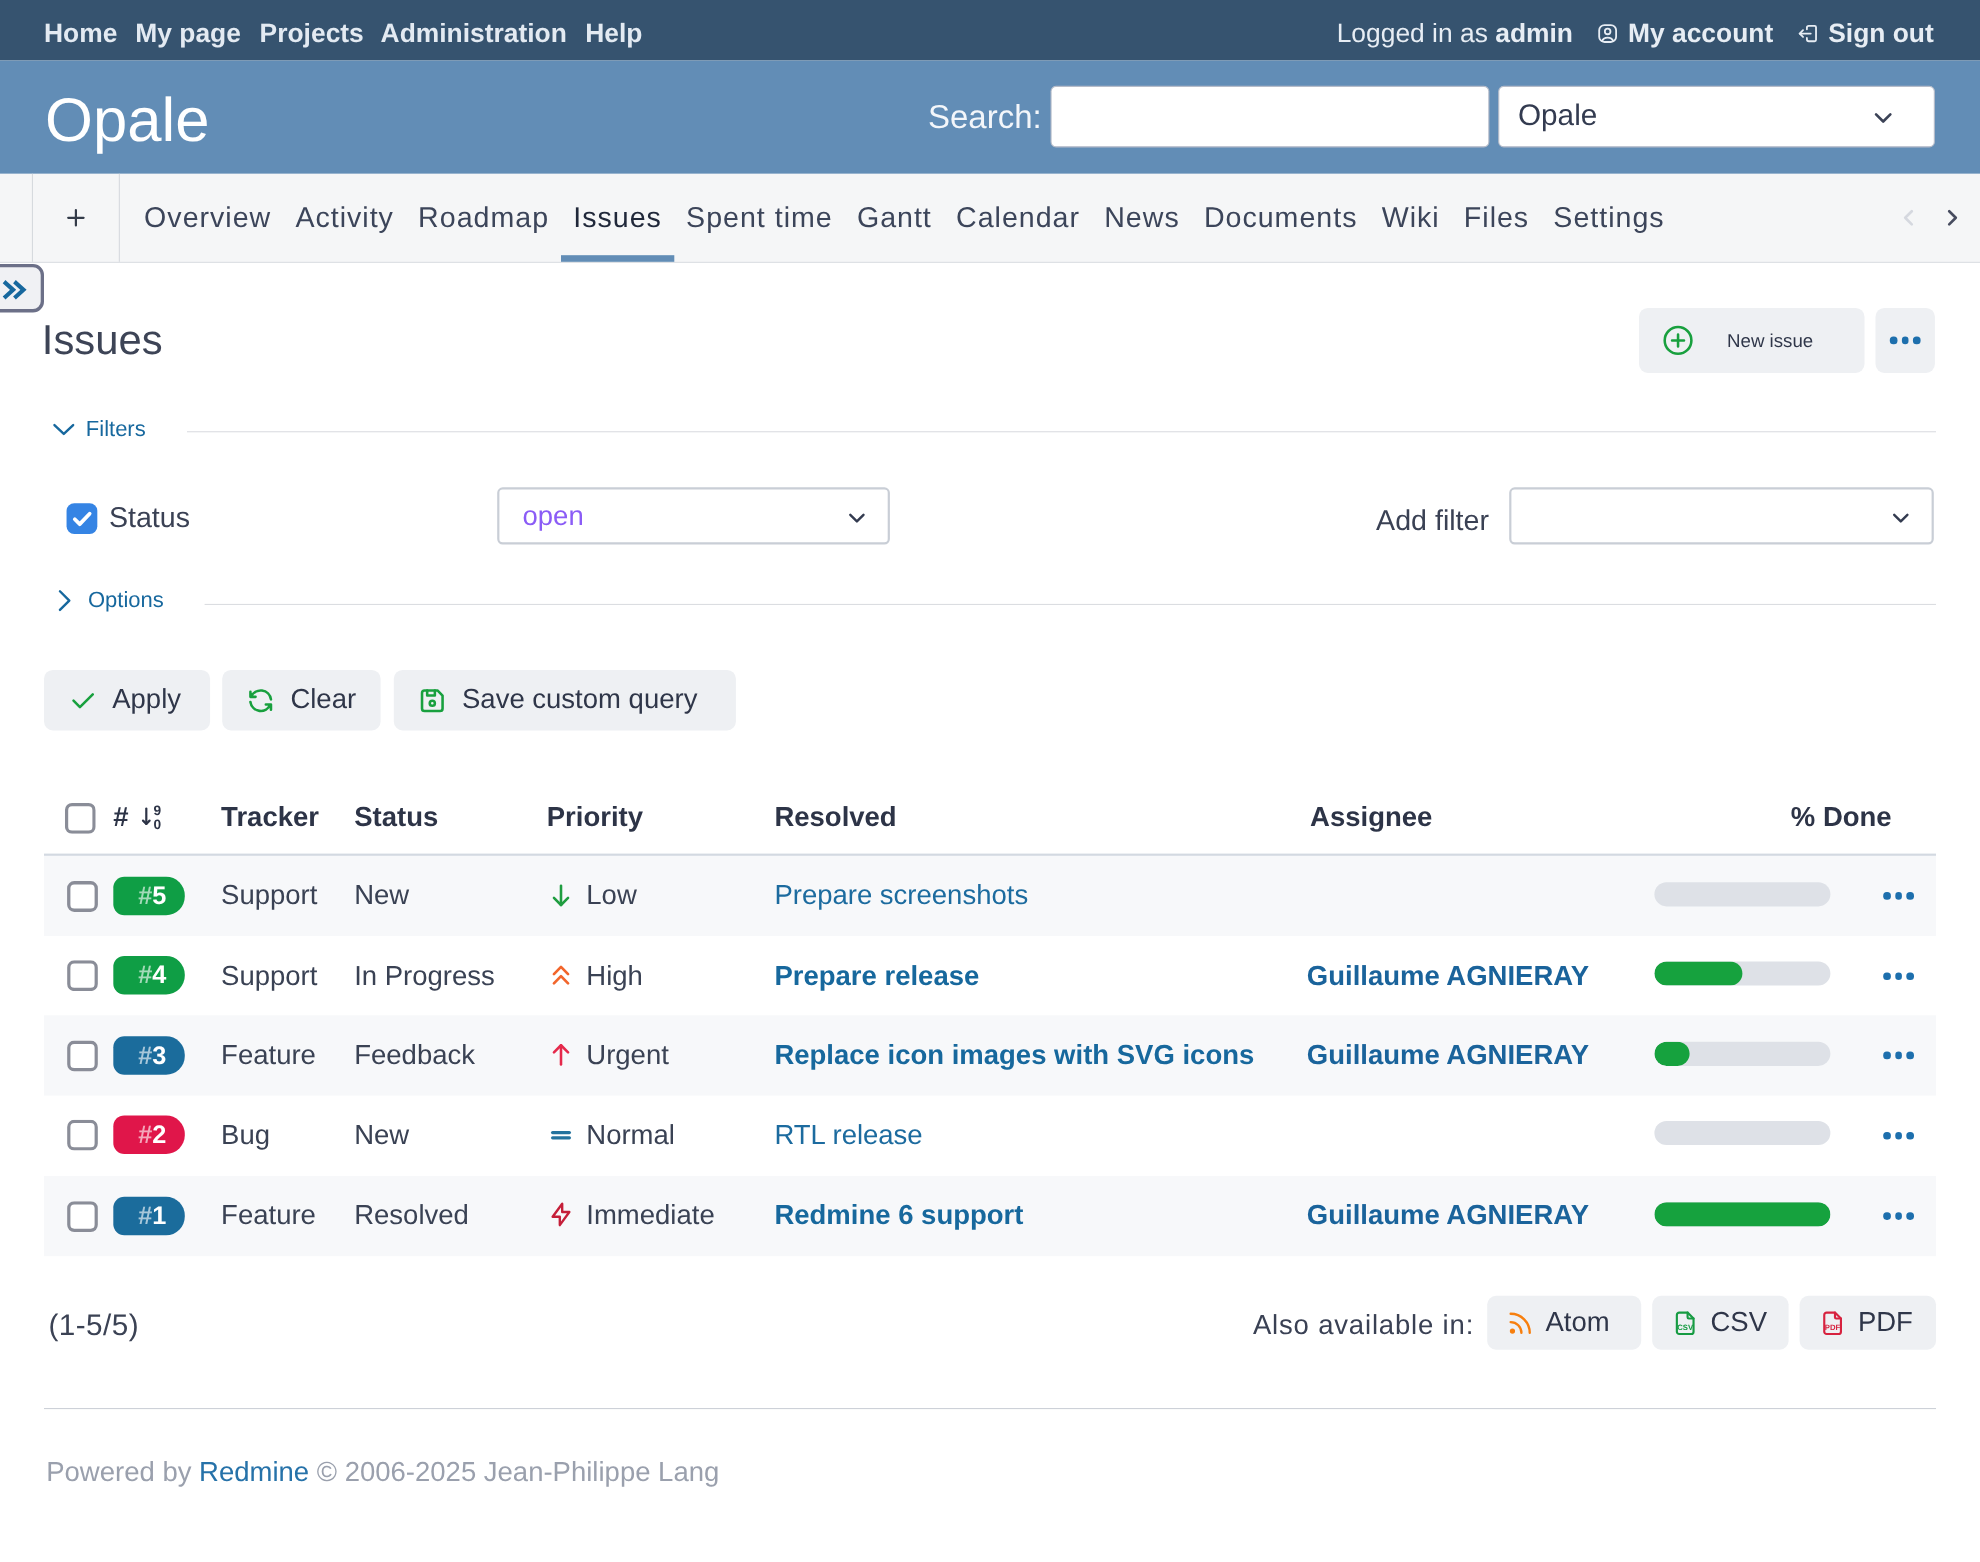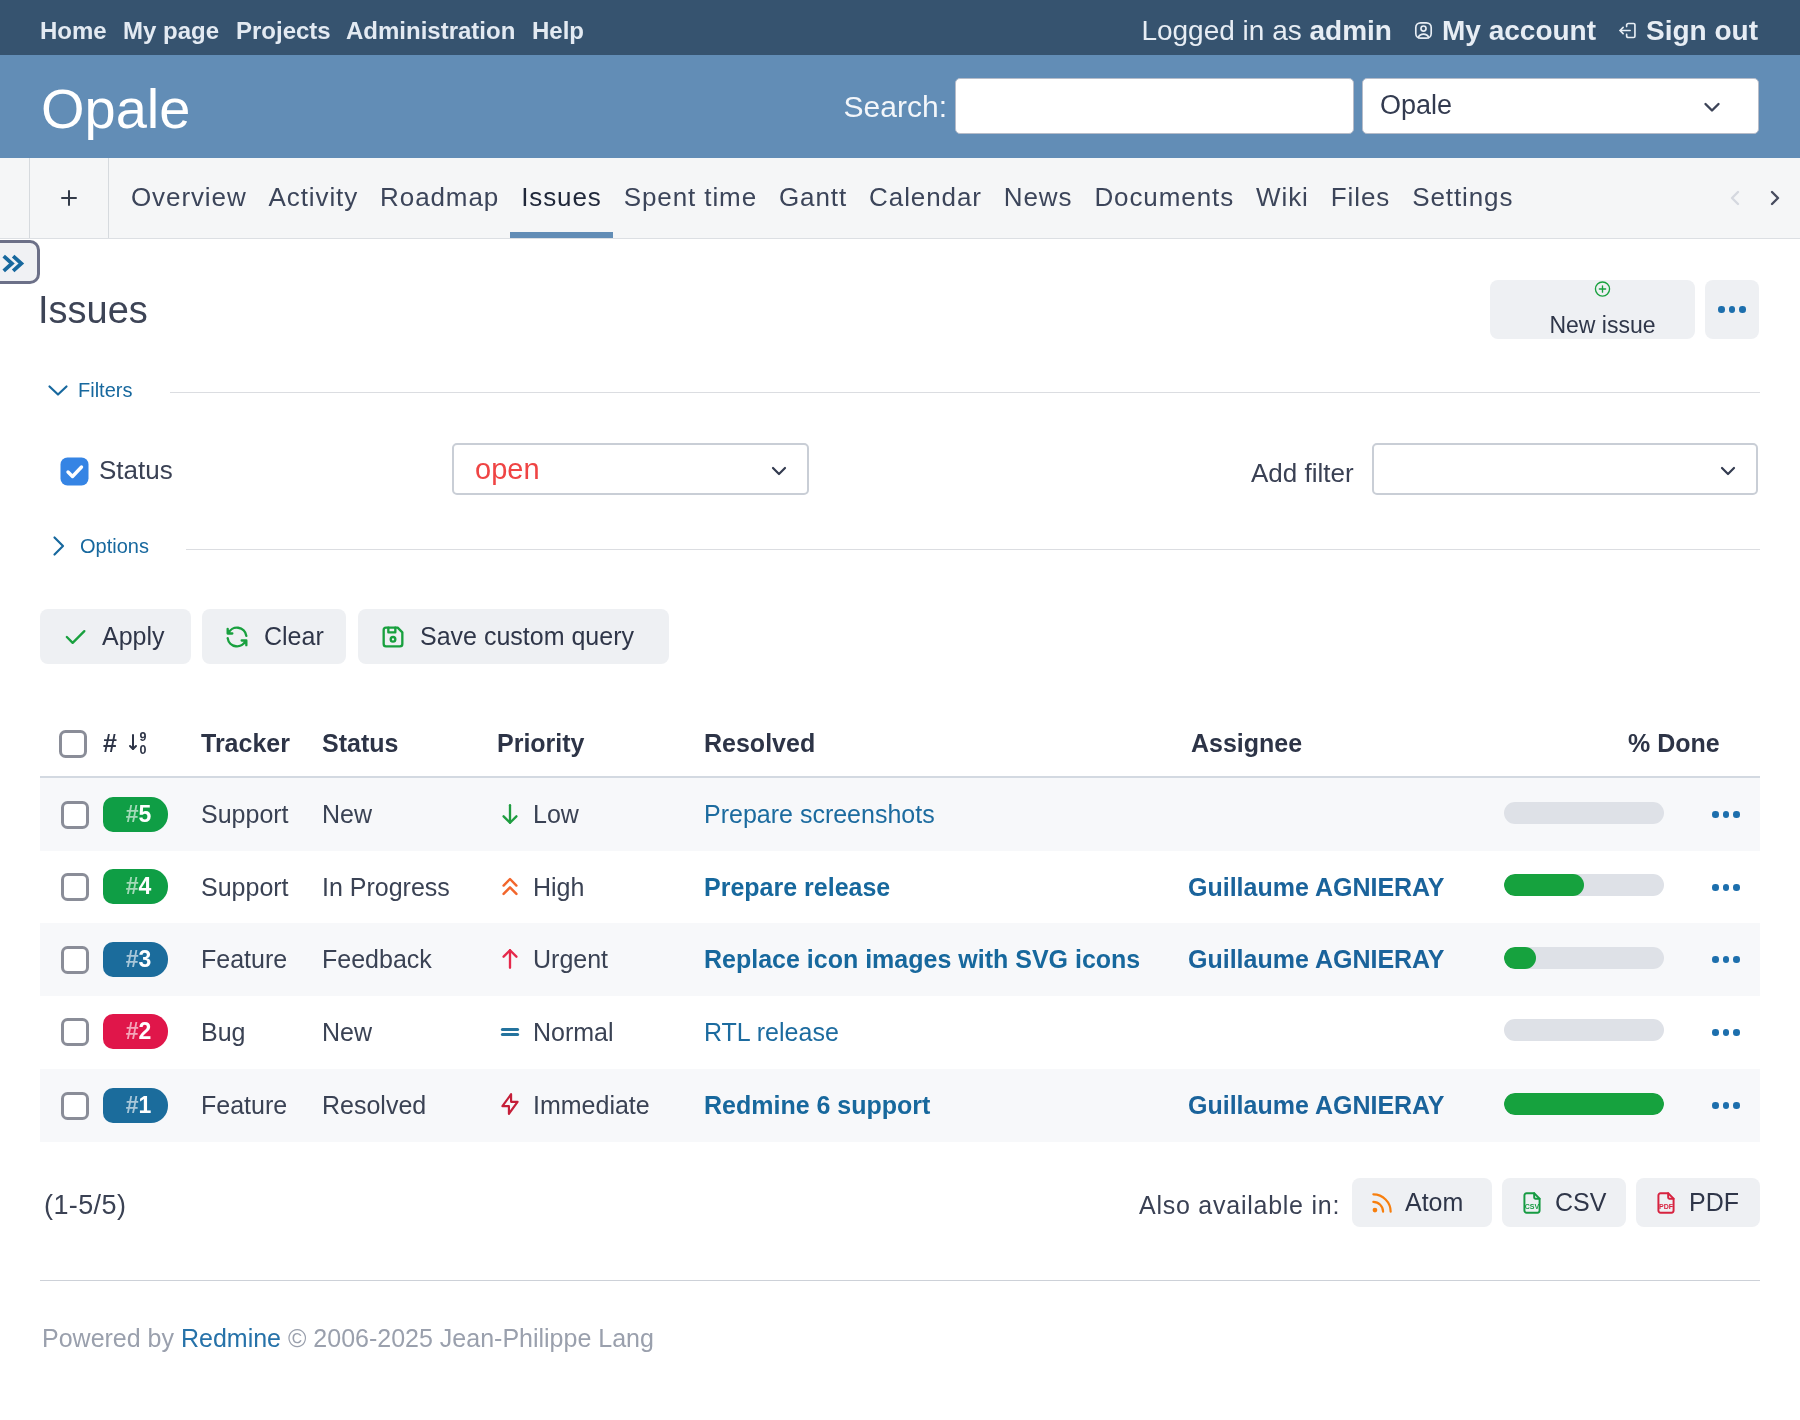--- a/index.html
+++ b/index.html
@@ -5,21 +5,21 @@
 html,body{margin:0;padding:0;}
 body{font-family:"Liberation Sans",sans-serif;background:#fff;}
 .page{position:relative;width:1800px;height:1420px;overflow:hidden;background:#fff;color:#3a4254;font-size:25px;}
 .abs{position:absolute;}
 svg{display:block;}
 b,.b{font-weight:bold;}
 
 
 .topmenu{position:absolute;left:0;top:0;width:1800px;height:55px;background:#36536f;}
 .tm-item{position:absolute;font-size:24px;font-weight:bold;color:#e3eaf2;line-height:62px;white-space:nowrap;}
-.tm-right{position:absolute;right:42px;top:0;height:55px;display:flex;align-items:center;gap:21px;color:#e7edf4;font-size:28px;margin-left:47px;}
+.tm-right{position:absolute;right:42px;top:0;height:55px;display:flex;align-items:center;gap:21px;color:#e7edf4;font-size:24px;margin-left:47px;}
 .tm-right .grp{display:flex;align-items:center;gap:8px;font-weight:bold;white-space:nowrap;justify-content:flex-end;}
 
 
 .header{position:absolute;left:0;top:55px;width:1800px;height:103px;background:#628db6;}
 .header h1{position:absolute;left:41px;top:26px;margin:0;font-size:56px;font-weight:normal;color:#fff;line-height:1;letter-spacing:0px;}
 .search-label{position:absolute;right:853px;top:0;line-height:104px;color:#f3f6fa;font-size:30px;}
 .hfield{position:absolute;top:23px;height:56px;background:#fff;border-radius:5px;box-sizing:border-box;}
 .search-input{left:955px;width:399px;border:1.5px solid #b6bcc9;}
 .proj-select{left:1362px;width:397px;border:1.5px solid #b6bcc9;color:#333b50;}
 .proj-select .txt{position:absolute;left:17px;top:0;line-height:53px;font-size:27px;}
@@ -36,32 +36,32 @@
 .tablinks a.active::after{content:"";position:absolute;left:0;right:0;bottom:0;height:6px;background:#628db6;}
 .tabscroll{position:absolute;top:28px;right:13px;display:flex;gap:16px;}
 
 
 .sideswitch{position:absolute;left:-12px;top:240px;width:52px;height:44px;background:#f0f1f4;border:3.4px solid #6c7088;border-radius:10px;box-sizing:border-box;}
 .sideswitch svg{position:absolute;left:7px;top:5px;}
 
 
 h2.issues{position:absolute;left:38px;top:289px;margin:0;font-size:38px;font-weight:normal;color:#3d4456;}
 .btn{background:#eef0f3;border-radius:8px;display:flex;align-items:center;box-sizing:border-box;color:#2f3649;}
-.newissue{position:absolute;left:1490px;top:280px;width:205px;height:59px;padding-left:20px;gap:14px;font-size:23px;flex-direction:column;}
+.newissue{position:absolute;left:1490px;top:280px;width:205px;height:59px;padding-left:20px;gap:29px;font-size:17px;}
 .morebtn{position:absolute;left:1705px;top:280px;width:54px;height:59px;}
 .dots{display:flex;gap:4px;margin:auto;}
 .dots i{width:6.5px;height:6.5px;border-radius:50%;background:#1d6fad;}
 
 .legend{position:absolute;left:42px;color:#17689e;display:flex;align-items:center;}
 .legend .txt{font-size:20px;margin-left:8px;}
 .legend-line{position:absolute;height:1px;background:#dbdde1;}
 .checkbox{position:absolute;}
 .flabel{position:absolute;font-size:26px;color:#3a4154;}
 .fselect{position:absolute;height:52px;background:#fff;border:2px solid #c9ced6;border-radius:5px;box-sizing:border-box;}
-.fselect .txt{position:absolute;left:21px;top:0;line-height:48px;font-size:29px;color:#ef4444;}
+.fselect .txt{position:absolute;left:21px;top:0;line-height:48px;font-size:25px;color:#8b5cf6;}
 .fselect svg{position:absolute;right:16px;top:14px;}
 
 .actbtn{position:absolute;top:609px;height:55px;padding:0 24px 0 21px;gap:13px;font-size:25px;}
 .actbtn svg{flex:0 0 auto;}
 
 
 .th{position:absolute;font-weight:bold;font-size:25px;color:#2d3447;white-space:nowrap;}
 .theadline{position:absolute;left:40px;width:1720px;height:2px;background:#d3d9e1;top:776px;z-index:3;}
 .row{position:absolute;left:40px;width:1720px;height:73px;}
 .row.odd{background:#f7f8fa;}

